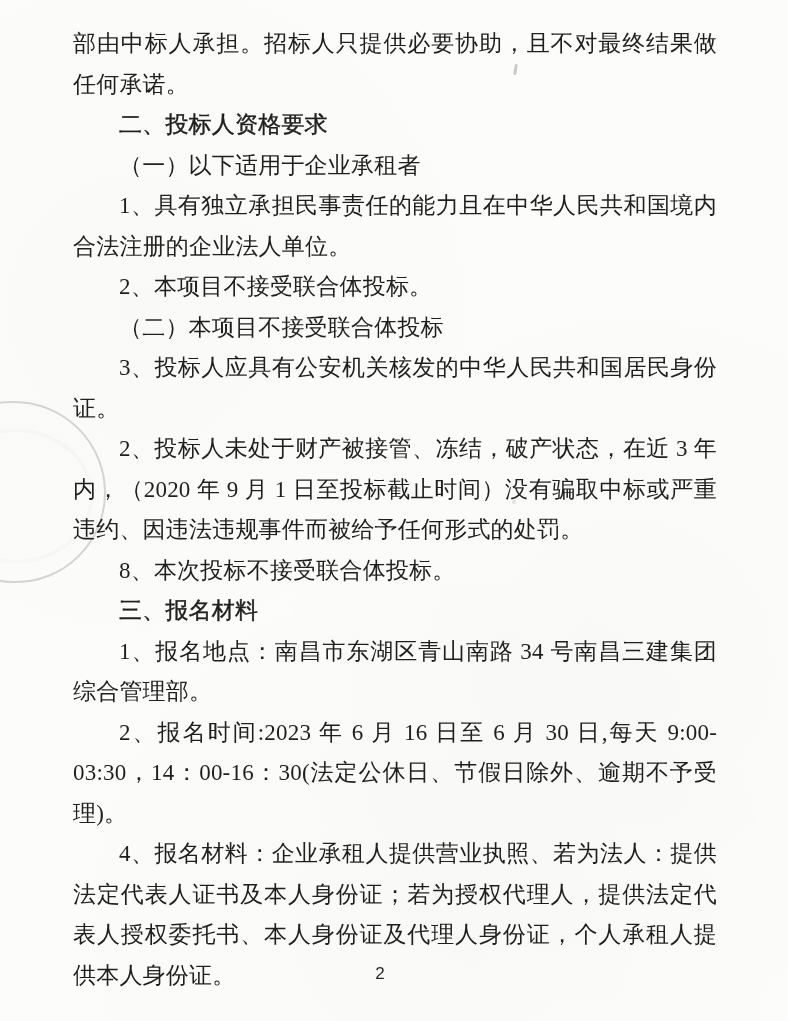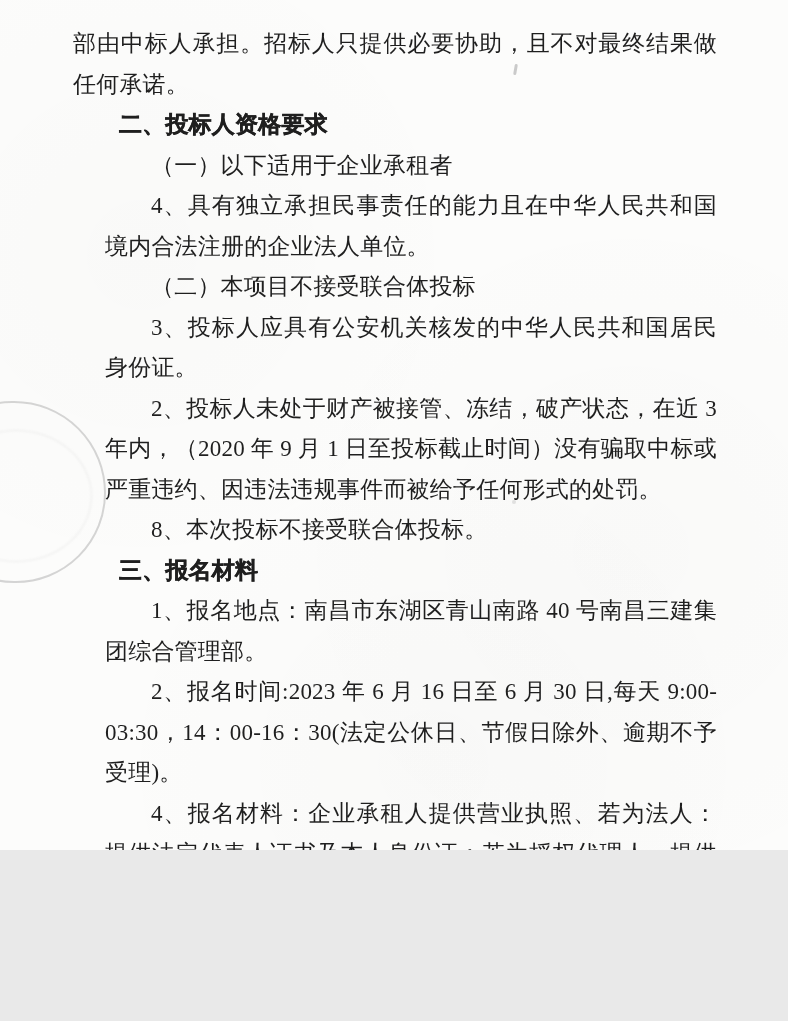--- a/index.html
+++ b/index.html
@@ -3,21 +3,21 @@
 <meta charset="utf-8">
 <style>
   html,body{margin:0;padding:0;}
   body{
     background:#e9e9e9;
     font-family:"Liberation Serif","DejaVu Serif",serif;
   }
   .page{
     position:relative;
     width:788px;
-    height:850px;
+    height:1021px;
     margin:0 auto;
     background:var(--paper,#fcfcfb);
     overflow:hidden;
     color:var(--ink,#1f1f1f);
   }
   
   .page::before{
     content:"";
     position:absolute;inset:0;
     background:
@@ -30,24 +30,24 @@
     position:absolute;
     left:73px;
     top:24px;
     width:644px;
     font-size:23px;
     line-height:40.5px;
     text-align:justify;
     letter-spacing:0.2px;
   }
   .content p{margin:0;}
-  p.indent{text-indent:46px;margin-left:32px;}
+  p.indent{text-indent:46px;}
   p.heading{
     text-indent:46px;
-    font-weight:bold;
+    font-weight:normal;
     -webkit-text-stroke:0.4px var(--ink,#1f1f1f);
   }
   .page-num{
     position:absolute;
     top:964px;
     left:0;
     width:760px;
     text-align:center;
     font-size:17px;
     font-family:"Liberation Sans","DejaVu Sans",sans-serif;
@@ -92,25 +92,26 @@
 
   <div class="stamp"></div>
   <div class="stamp-inner"></div>
   <div class="speck-a"></div>
   <div class="speck-b"></div>
 
   <div class="content">
     <p>部由中标人承担。招标人只提供必要协助，且不对最终结果做任何承诺。</p>
     <p class="heading">二、投标人资格要求</p>
     <p class="indent">（一）以下适用于企业承租者</p>
-    <p class="indent">4、具有独立承担民事责任的能力且在中华人民共和国境内合法注册的企业法人单位。</p>
+    <p class="indent">1、具有独立承担民事责任的能力且在中华人民共和国境内合法注册的企业法人单位。</p>
+    <p class="indent">2、本项目不接受联合体投标。</p>
     <p class="indent">（二）本项目不接受联合体投标</p>
     <p class="indent">3、投标人应具有公安机关核发的中华人民共和国居民身份证。</p>
     <p class="indent">2、投标人未处于财产被接管、冻结，破产状态，在近 3 年内，（2020 年 9 月 1 日至投标截止时间）没有骗取中标或严重违约、因违法违规事件而被给予任何形式的处罚。</p>
     <p class="indent">8、本次投标不接受联合体投标。</p>
     <p class="heading">三、报名材料</p>
-    <p class="indent">1、报名地点：南昌市东湖区青山南路 40 号南昌三建集团综合管理部。</p>
+    <p class="indent">1、报名地点：南昌市东湖区青山南路 34 号南昌三建集团综合管理部。</p>
     <p class="indent">2、报名时间:2023 年 6 月 16 日至 6 月 30 日,每天 9:00-03:30，14：00-16：30(法定公休日、节假日除外、逾期不予受理)。</p>
     <p class="indent">4、报名材料：企业承租人提供营业执照、若为法人：提供法定代表人证书及本人身份证；若为授权代理人，提供法定代表人授权委托书、本人身份证及代理人身份证，个人承租人提供本人身份证。</p>
   </div>
 
   <div class="page-num">2</div>
 </div>
 
 </body></html>

